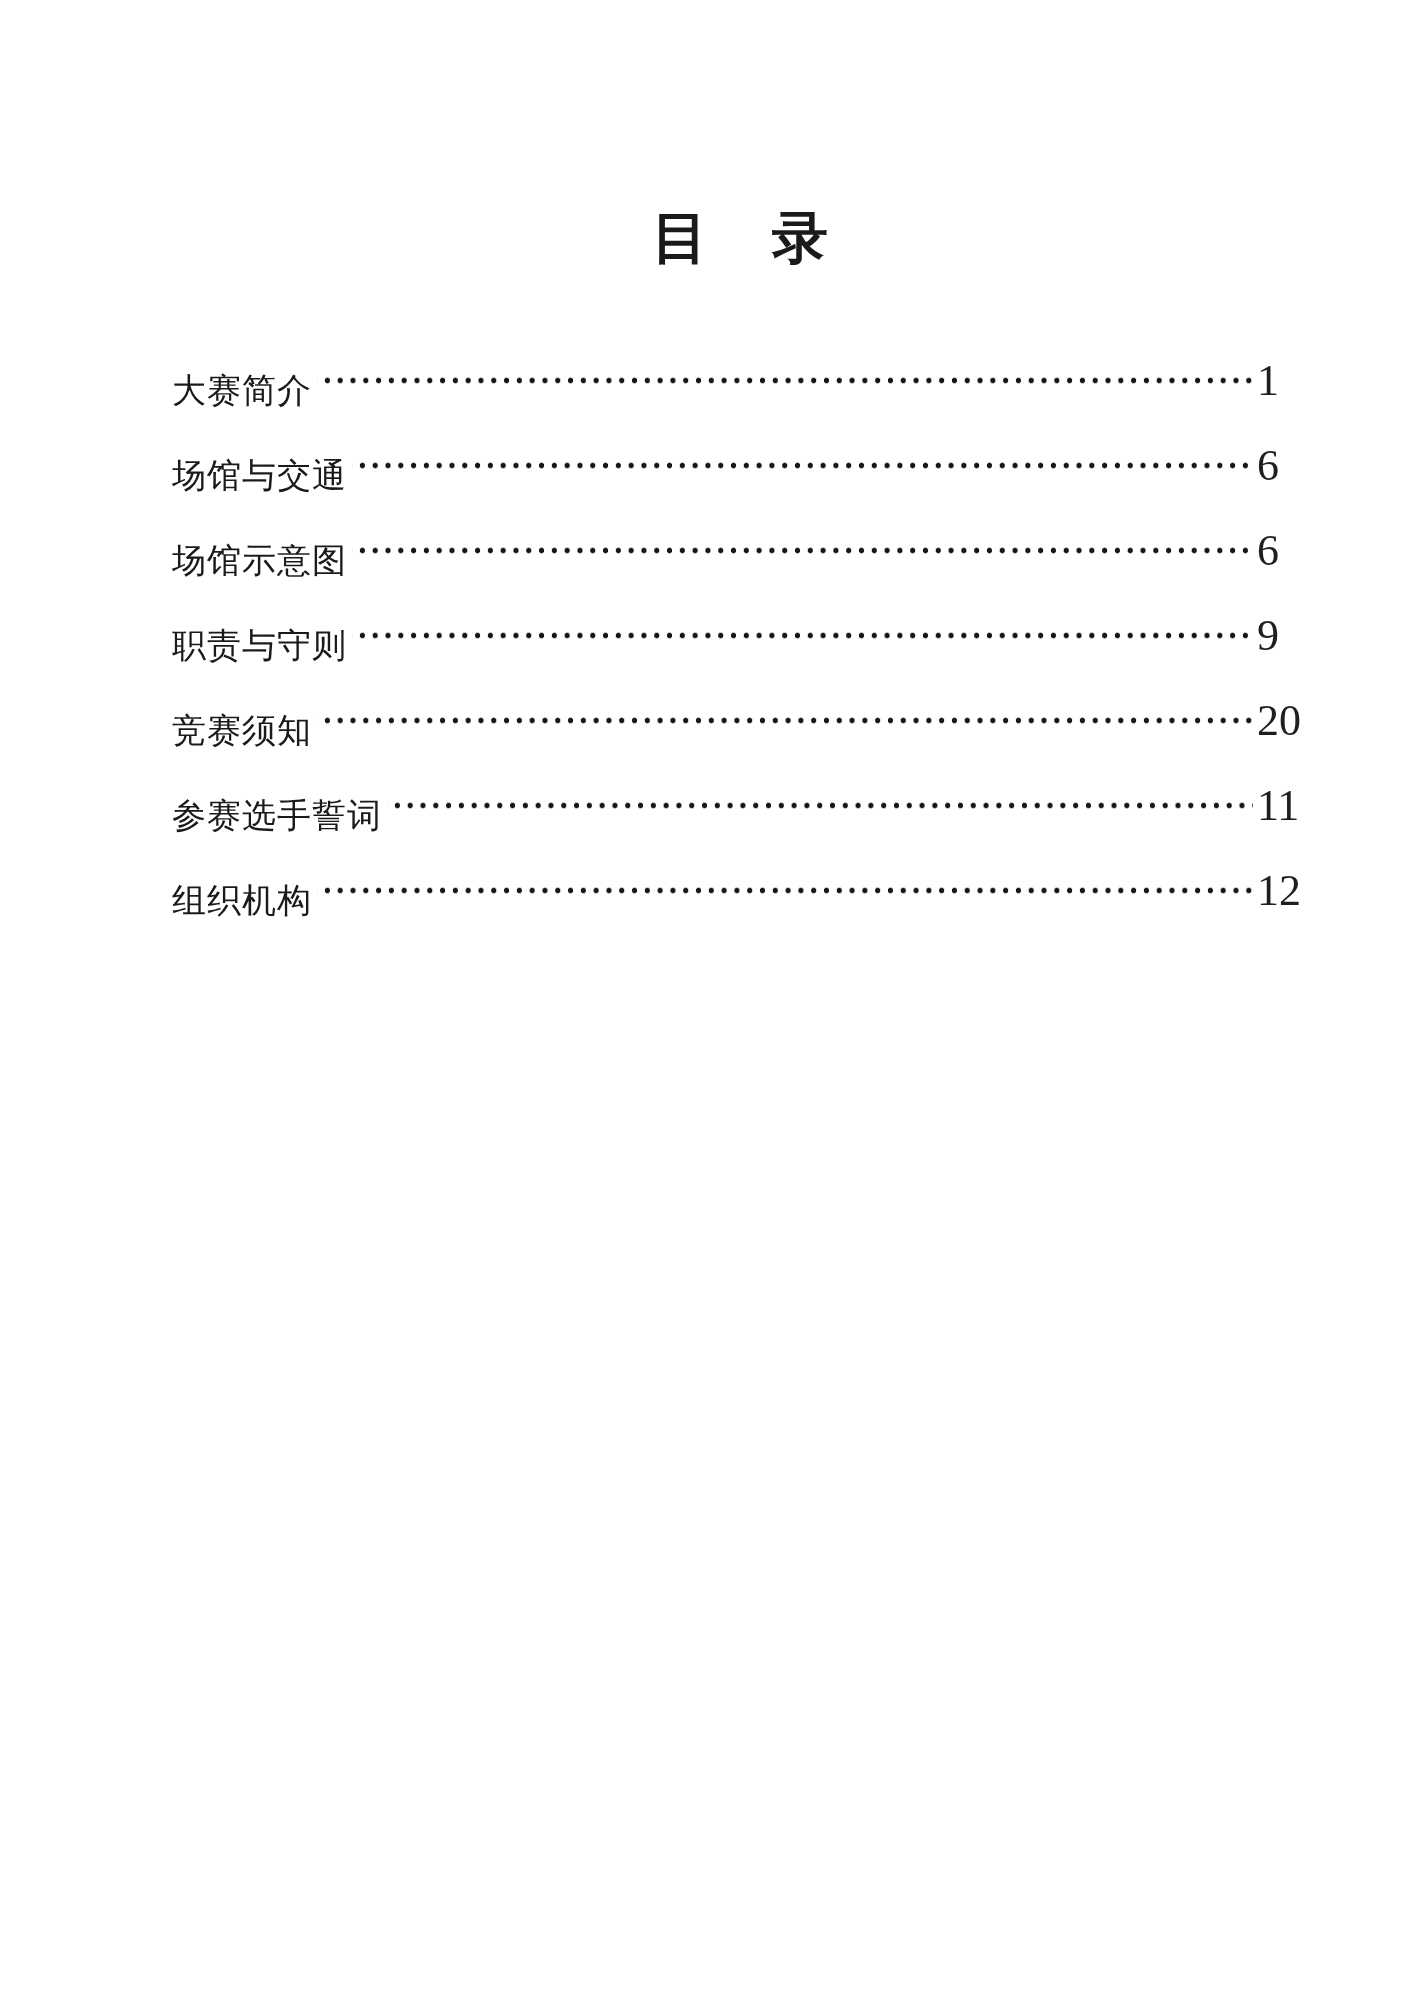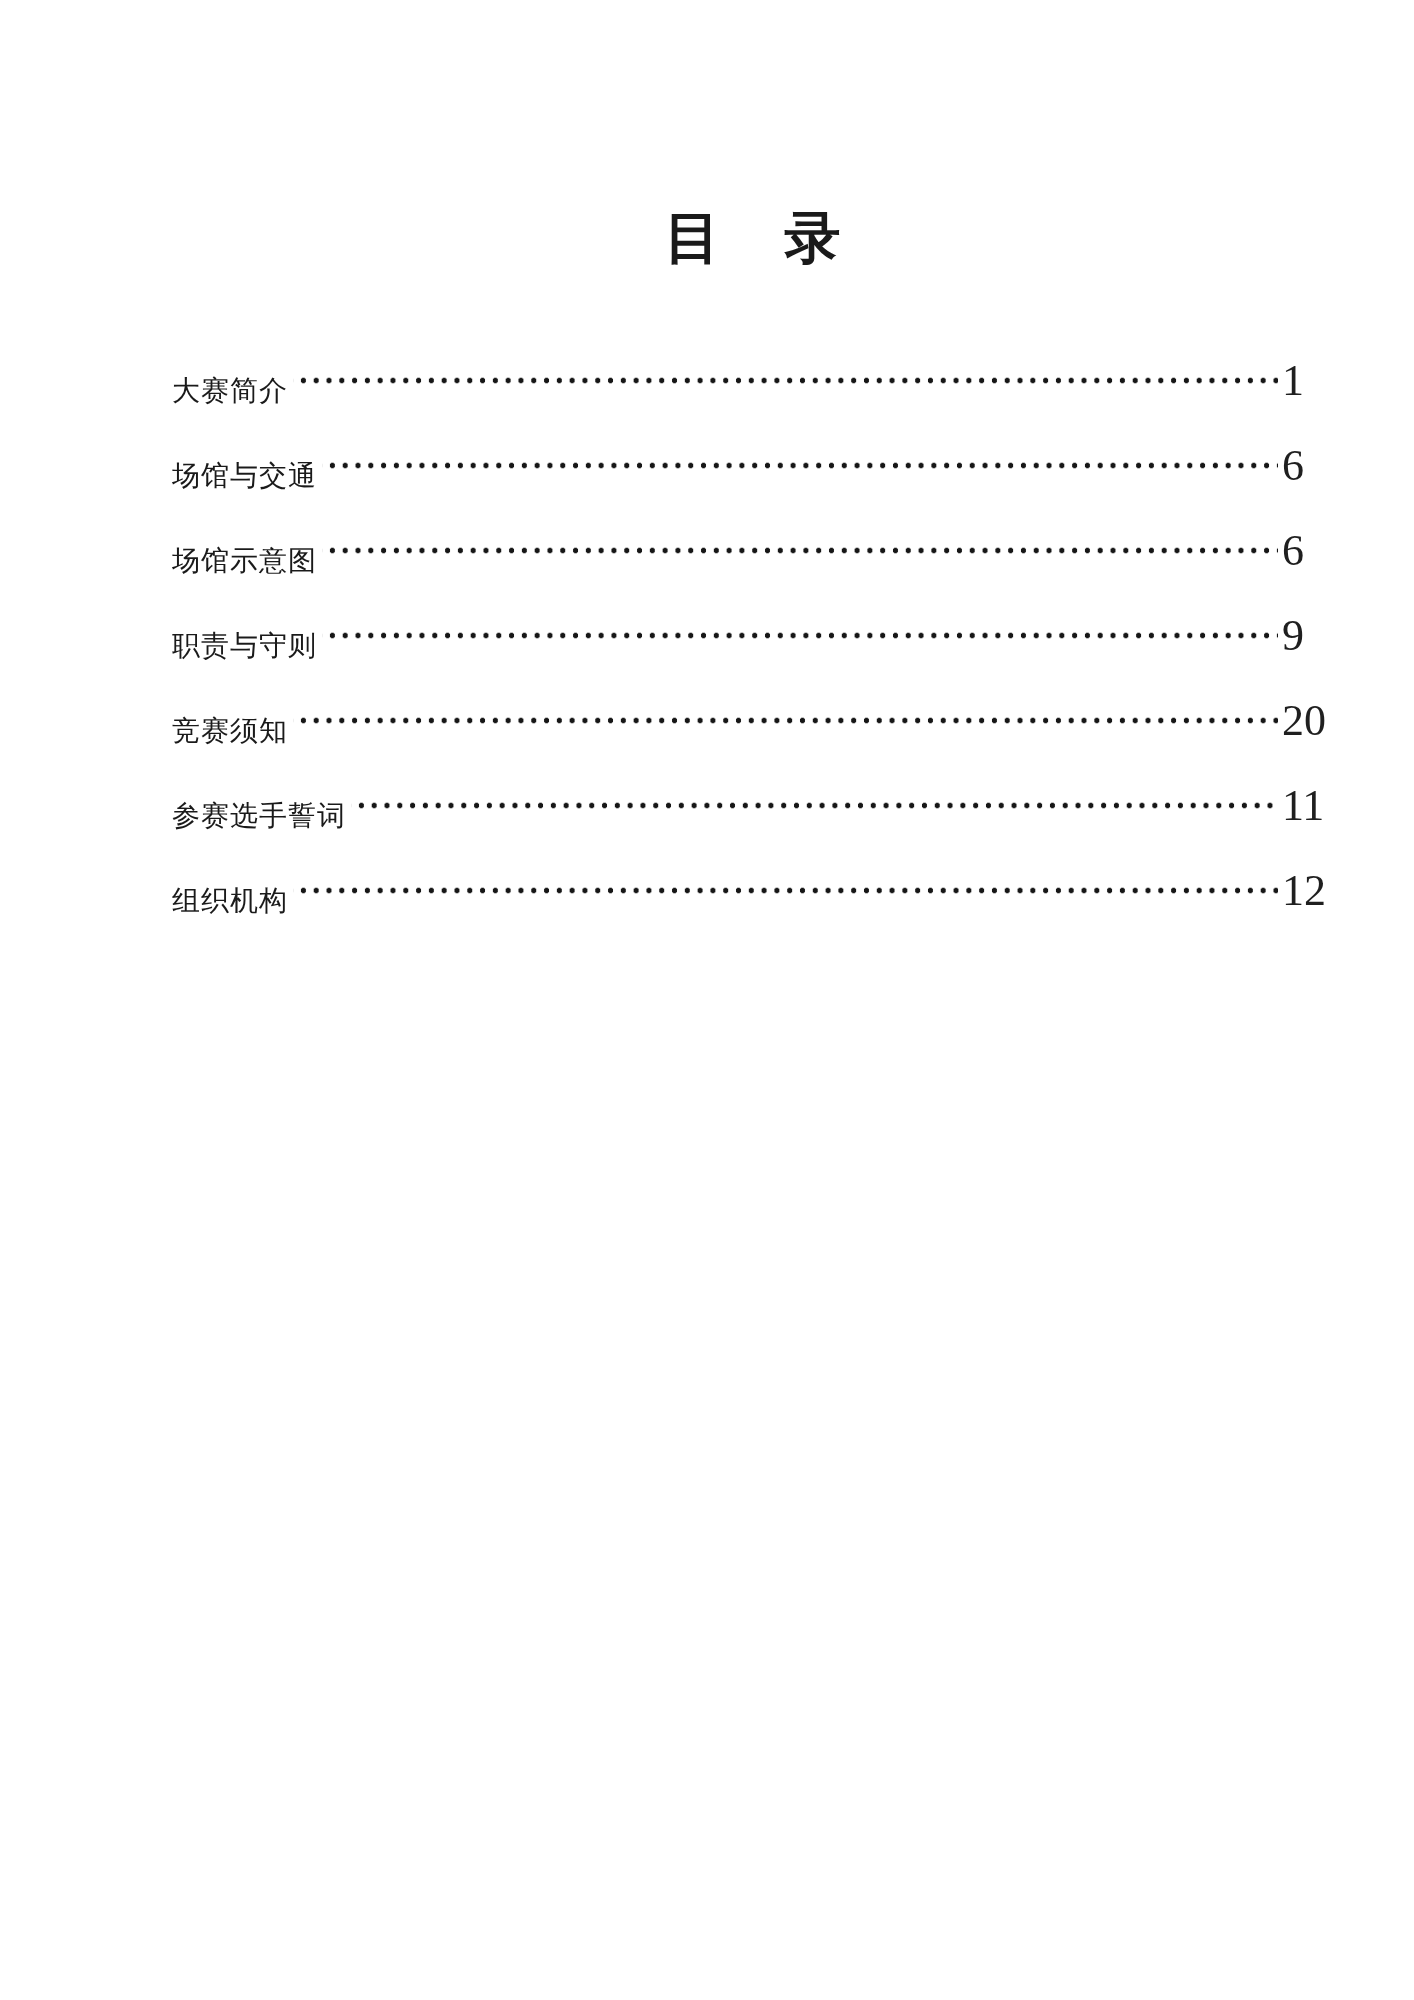--- a/index.html
+++ b/index.html
@@ -11,21 +11,21 @@
     height: 2000px;
     background: #ffffff;
     color: #1a1a1a;
     font-family: "Liberation Serif", serif;
     overflow: hidden;
   }
   .page {
     box-sizing: border-box;
     width: 1414px;
     height: 1560px;
-    padding: 210px 77px 0 172px;
+    padding: 210px 102px 0 172px;
   }
   .doc-title {
     margin: 0;
     text-align: center;
     font-family: "Liberation Sans", sans-serif;
     font-weight: 700;
     font-size: 56px;
     line-height: 1;
     letter-spacing: 4px;
     color: #1a1a1a;
@@ -33,21 +33,21 @@
   }
   .toc {
     margin-top: 72px;
   }
   .toc-row {
     display: flex;
     align-items: center;
     height: 85px;
   }
   .toc-label {
-    font-size: 28px;
+    font-size: 34px;
     line-height: 1;
     letter-spacing: 1px;
     white-space: nowrap;
     color: #1a1a1a;
     margin-top: 20px;
   }
   .toc-leader {
     flex: 1 1 auto;
     align-self: stretch;
     margin-left: 5px;

